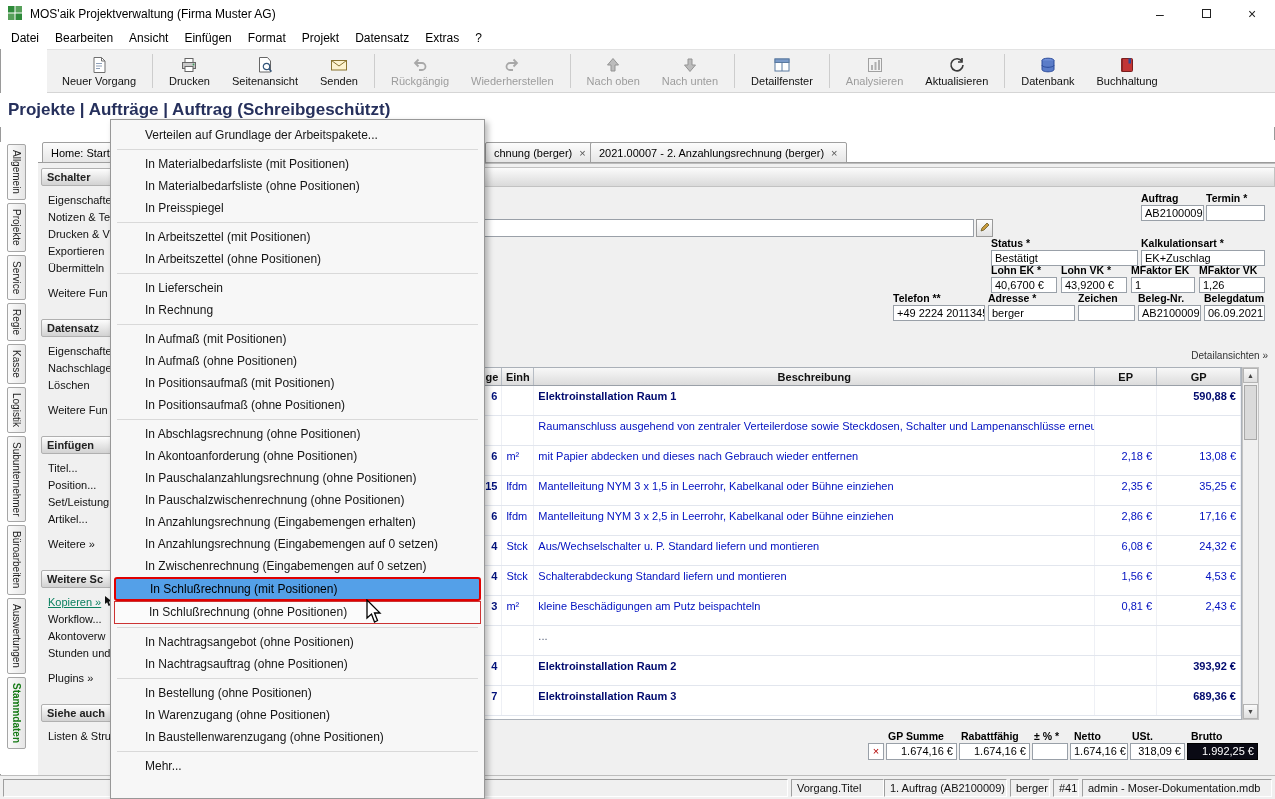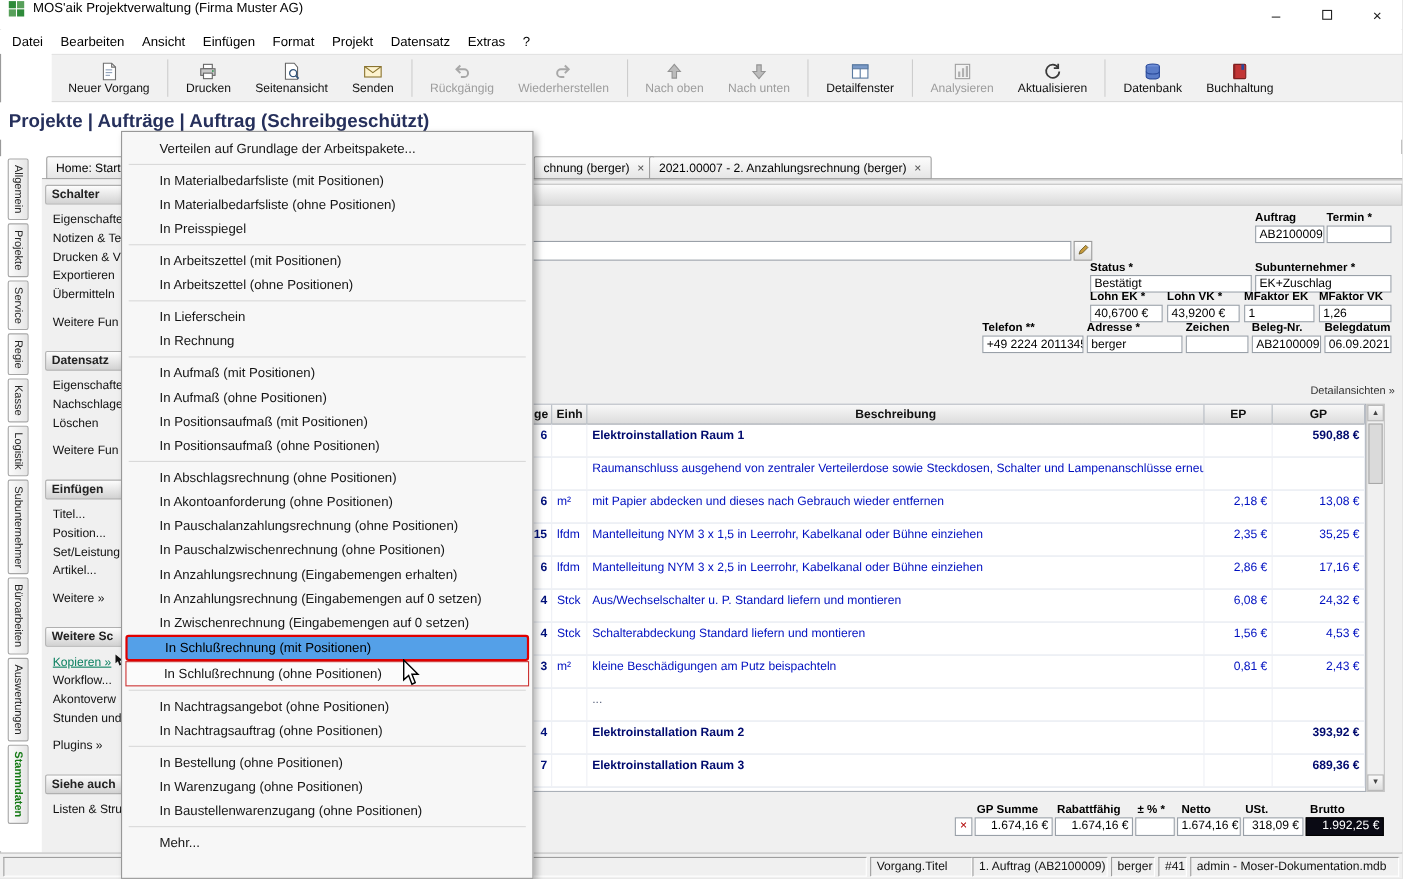--- a/index.html
+++ b/index.html
@@ -2,21 +2,21 @@
 <html><head>
 <meta charset="utf-8">
 <style>
 *{margin:0;padding:0;box-sizing:border-box;}
 html,body{width:1275px;height:799px;}
 body{position:relative;overflow:hidden;background:#fff;color:#000;
   font-family:"Liberation Sans","DejaVu Sans",sans-serif;font-size:11px;}
 .app{position:absolute;inset:0;outline:1px solid #9a9a9a;outline-offset:-1px;}
 
 
-.titlebar{position:absolute;top:0;left:0;width:100%;height:27px;background:#fff;display:flex;align-items:flex-start;padding-left:7px;}
+.titlebar{position:absolute;top:0;left:0;width:100%;height:27px;background:#fff;display:flex;align-items:center;padding-left:7px;}
 .titlebar .ttl{font-size:12px;margin-left:7px;}
 .winctl{position:absolute;top:0;right:0;height:27px;display:flex;}
 .wbtn{width:46px;display:flex;align-items:center;justify-content:center;color:#222;font-size:14px;}
 .maxbox{width:9px;height:9px;border:1px solid #222;display:inline-block;}
 
 
 .menubar{position:absolute;top:27px;left:0;width:100%;height:22px;background:#fff;display:flex;align-items:center;padding-left:3px;}
 .mbi{padding:3px 8px;font-size:12px;}
 
 
@@ -366,21 +366,21 @@
     </div>
     <div class="fg" style="left:1048px;top:28px">
       <div class="flabel">Termin *</div>
       <div class="fbox" style="width:59px"></div>
     </div>
     <div class="fg" style="left:833px;top:73px">
       <div class="flabel">Status *</div>
       <div class="fbox" style="width:147px">Bestätigt</div>
     </div>
     <div class="fg" style="left:983px;top:73px">
-      <div class="flabel">Subunternehmer *</div>
+      <div class="flabel">Kalkulationsart *</div>
       <div class="fbox" style="width:124px">EK+Zuschlag</div>
     </div>
     <div class="fg" style="left:833px;top:100px">
       <div class="flabel">Lohn EK *</div>
       <div class="fbox" style="width:66px">40,6700 €</div>
     </div>
     <div class="fg" style="left:903px;top:100px">
       <div class="flabel">Lohn VK *</div>
       <div class="fbox" style="width:66px">43,9200 €</div>
     </div>

